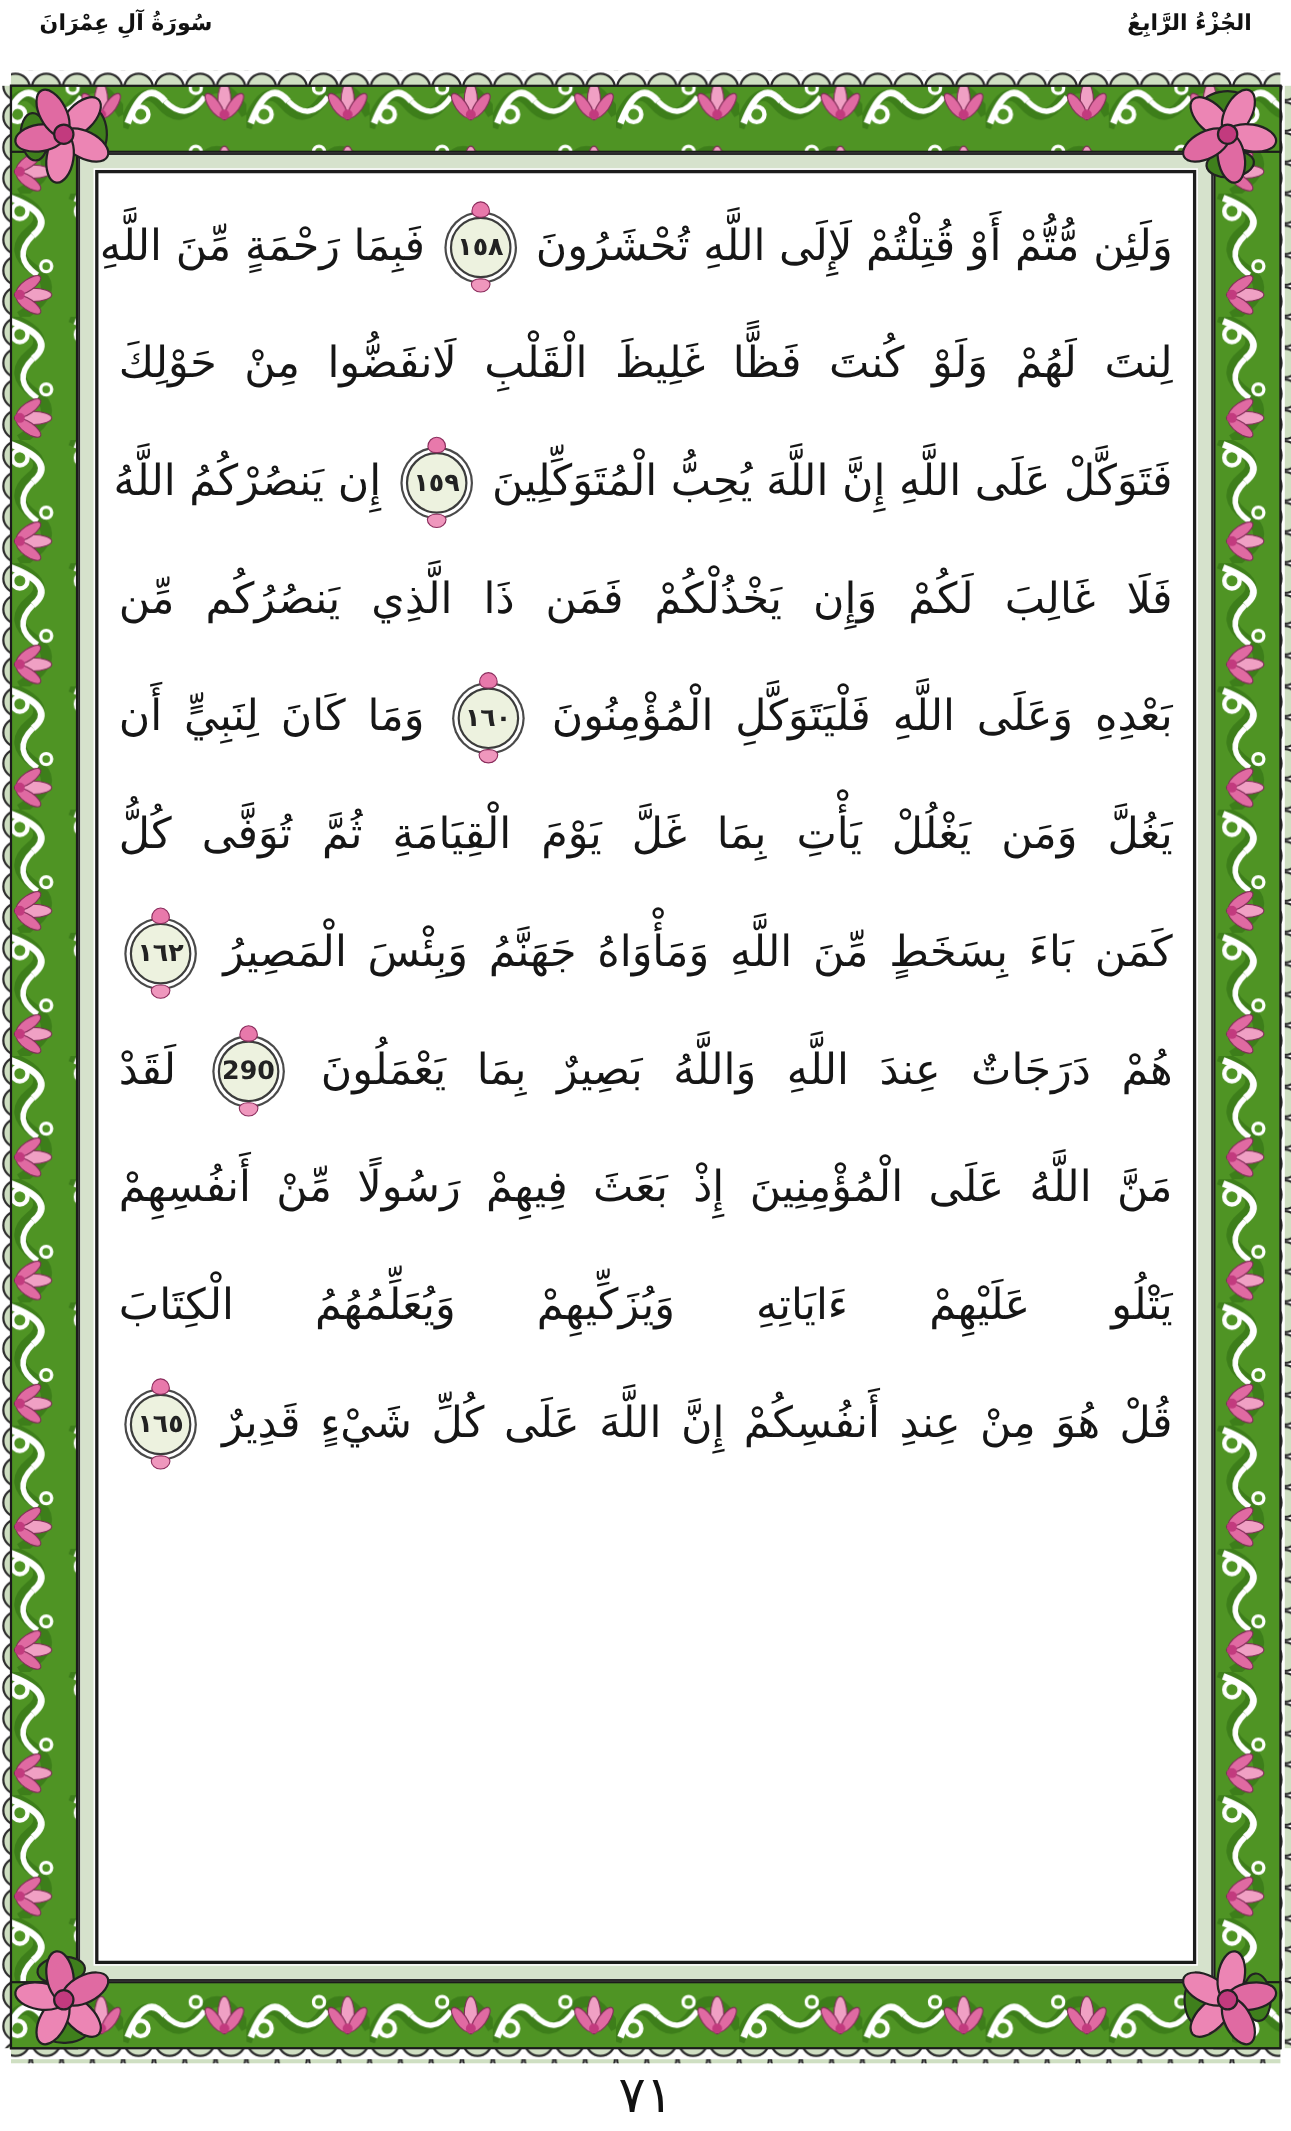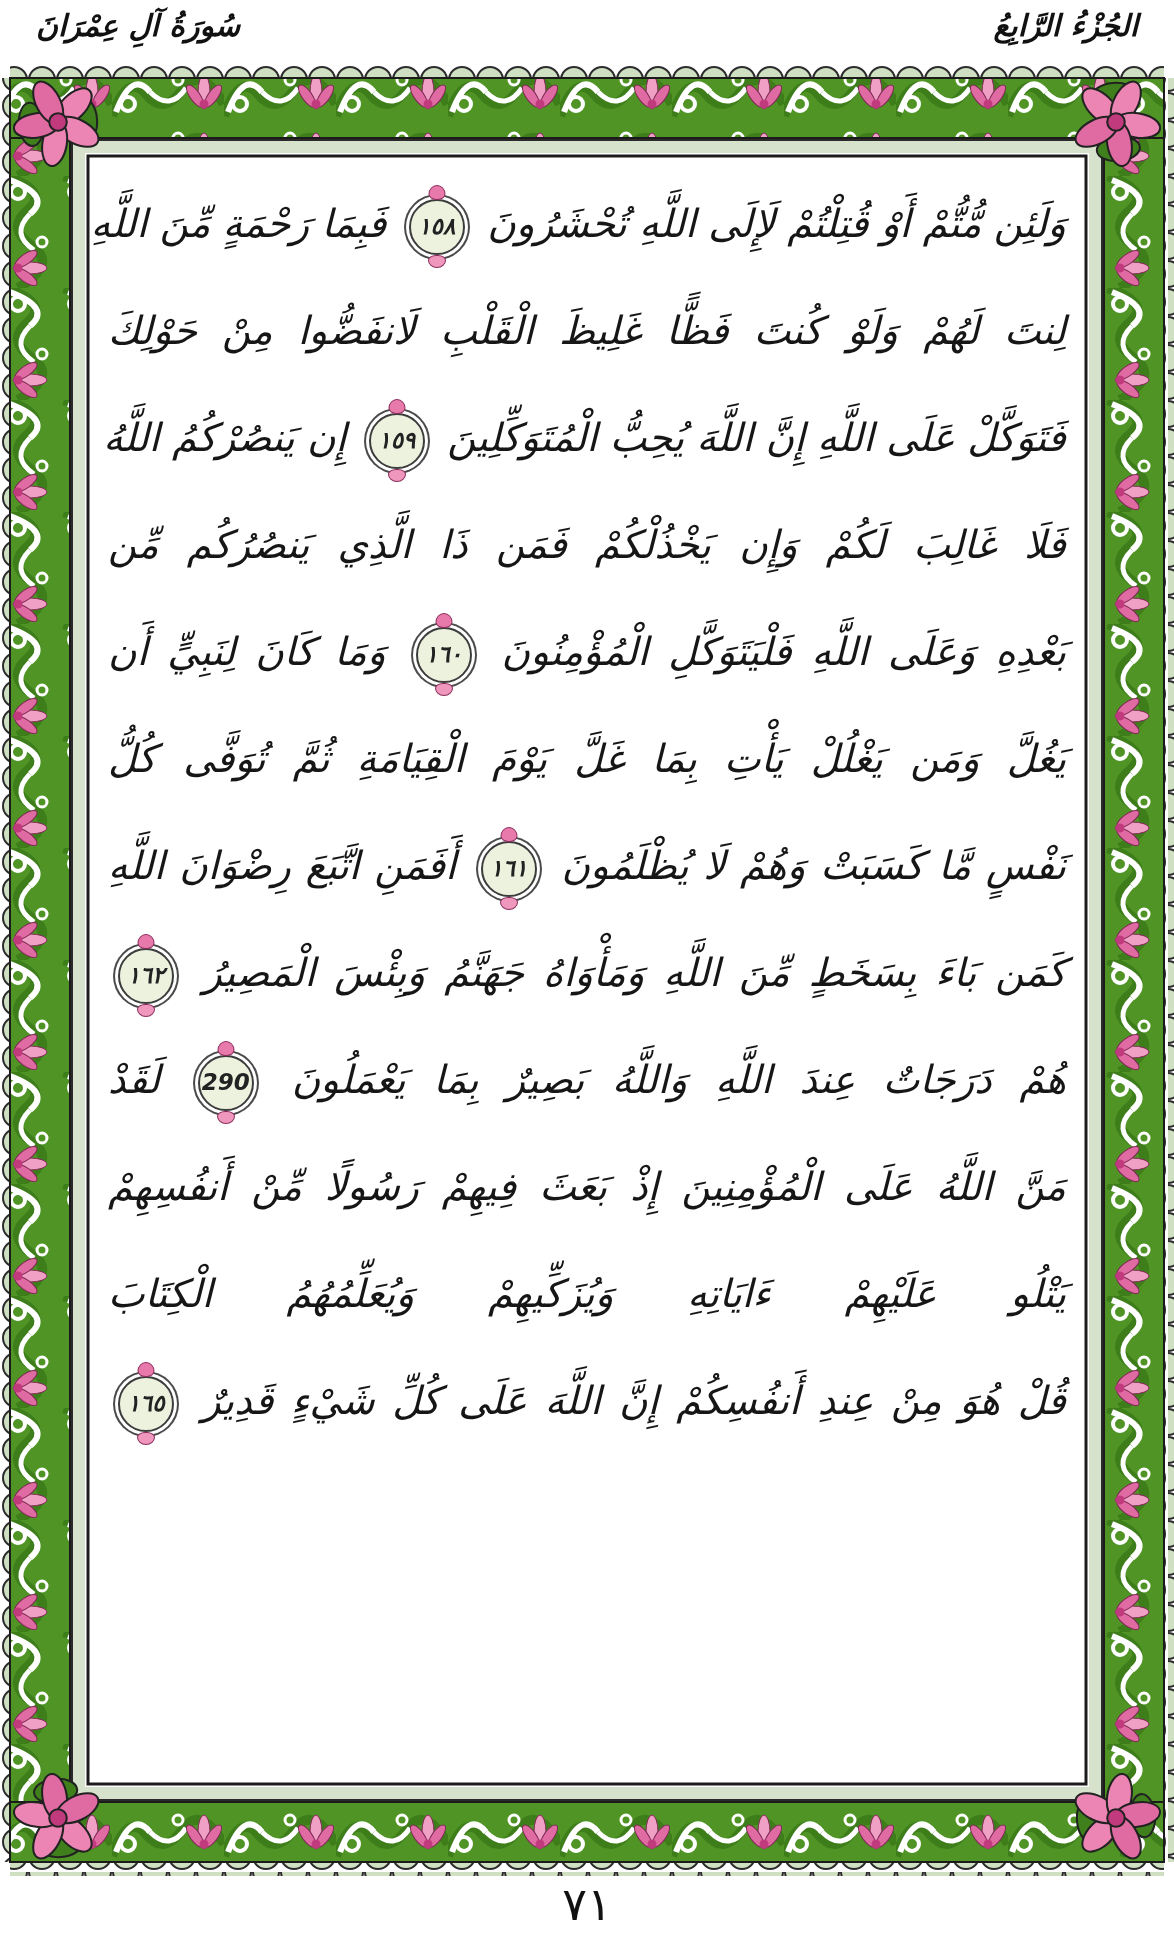--- a/index.html
+++ b/index.html
@@ -8,36 +8,34 @@
     width:1174px;height:1937px;
     background:#ffffff;
     font-family:"DejaVu Sans", sans-serif;
     color:#1a1a1a;
     overflow:hidden;
     direction:rtl;
   }
   
   .hdr{
     position:absolute;top:8px;
-    font-size:30px;font-weight:bold;
+    font-size:20px;font-weight:bold;
     color:#111;letter-spacing:0;
     white-space:nowrap;
-    font-style:italic;
   }
   .hdr-juz{right:36px;}
   .hdr-surah{left:36px;}
   
   svg.frame{position:absolute;top:64px;left:0;}
   
   .text-area{
     position:absolute;
     top:170px;left:108px;width:958px;height:1608px;
     direction:rtl;
     z-index:3;
-    font-style:italic;
   }
   .line{
     height:107px;
     line-height:107px;
     font-size:39px;
     color:#161616;
     text-align:justify;
     text-align-last:justify;
     white-space:nowrap;
   }
@@ -183,25 +181,20 @@
     </div>
     <div class="line">
       <span class="txt">بَعْدِهِ وَعَلَى اللَّهِ فَلْيَتَوَكَّلِ الْمُؤْمِنُونَ</span>
       <span class="ayah-marker">١٦٠</span>
       <span class="txt">وَمَا كَانَ لِنَبِيٍّ أَن</span>
     </div>
     <div class="line">
       <span class="txt">يَغُلَّ وَمَن يَغْلُلْ يَأْتِ بِمَا غَلَّ يَوْمَ الْقِيَامَةِ ثُمَّ تُوَفَّى كُلُّ</span>
     </div>
     <div class="line">
-      <span class="txt">نَفْسٍ مَّا كَسَبَتْ وَهُمْ لَا يُظْلَمُونَ</span>
-      <span class="ayah-marker">١٦١</span>
-      <span class="txt">أَفَمَنِ اتَّبَعَ رِضْوَانَ اللَّهِ</span>
-    </div>
-    <div class="line">
       <span class="txt">كَمَن بَاءَ بِسَخَطٍ مِّنَ اللَّهِ وَمَأْوَاهُ جَهَنَّمُ وَبِئْسَ الْمَصِيرُ</span>
       <span class="ayah-marker">١٦٢</span>
     </div>
     <div class="line">
       <span class="txt">هُمْ دَرَجَاتٌ عِندَ اللَّهِ وَاللَّهُ بَصِيرٌ بِمَا يَعْمَلُونَ</span>
       <span class="ayah-marker">290</span>
       <span class="txt">لَقَدْ</span>
     </div>
     <div class="line">
       <span class="txt">مَنَّ اللَّهُ عَلَى الْمُؤْمِنِينَ إِذْ بَعَثَ فِيهِمْ رَسُولًا مِّنْ أَنفُسِهِمْ</span>

